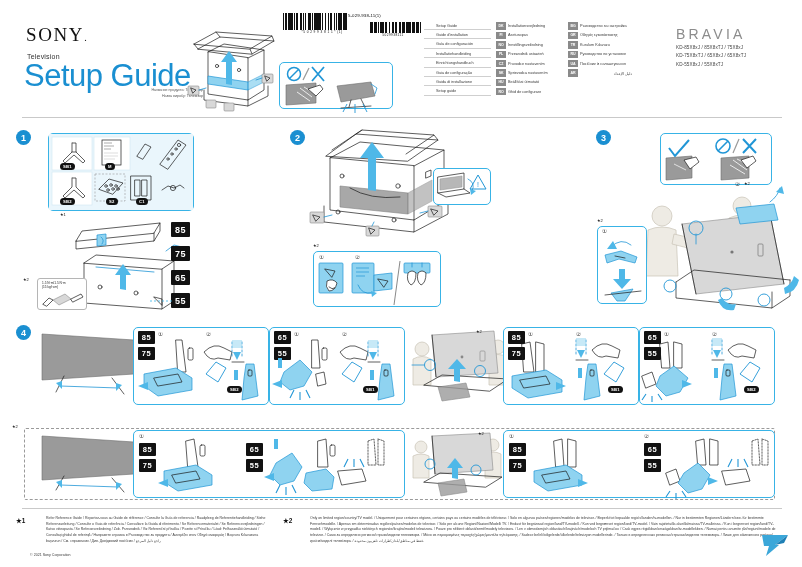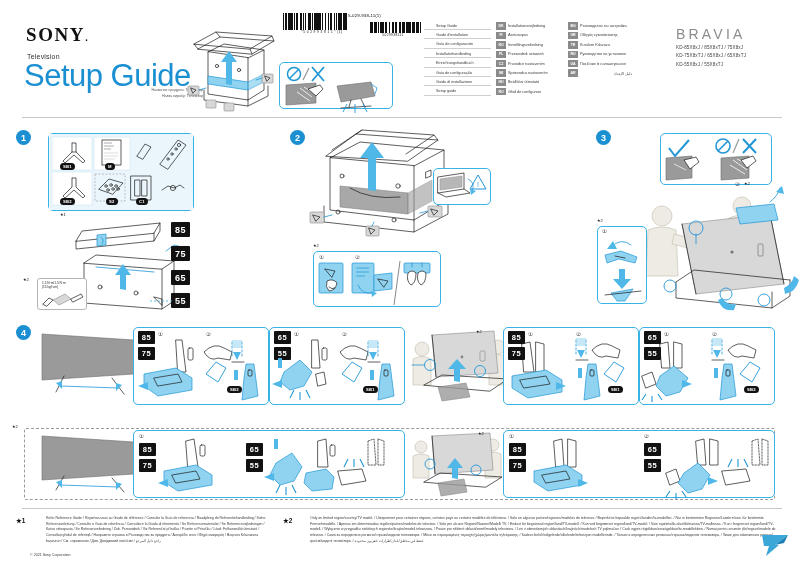--- a/index.html
+++ b/index.html
@@ -11,21 +11,21 @@
     position:relative;
   }
   .page { position:absolute; inset:0; }
 
   
   .header { position:absolute; left:0; top:0; width:802px; height:118px; }
 
   .sony-logo {
     position:absolute; left:26px; top:24px;
     font-family:"Liberation Serif", serif;
-    font-weight:bold; font-size:19px; letter-spacing:1.6px;
+    font-weight:normal; font-size:19px; letter-spacing:1.6px;
     color:#111;
     text-align:center;
   }
   .sony-logo .dot { font-size:10px; }
 
   .tv-word {
     position:absolute; left:27px; top:53px;
     font-size:7px; color:#333; letter-spacing:.2px;
   }
   .setup-title {

